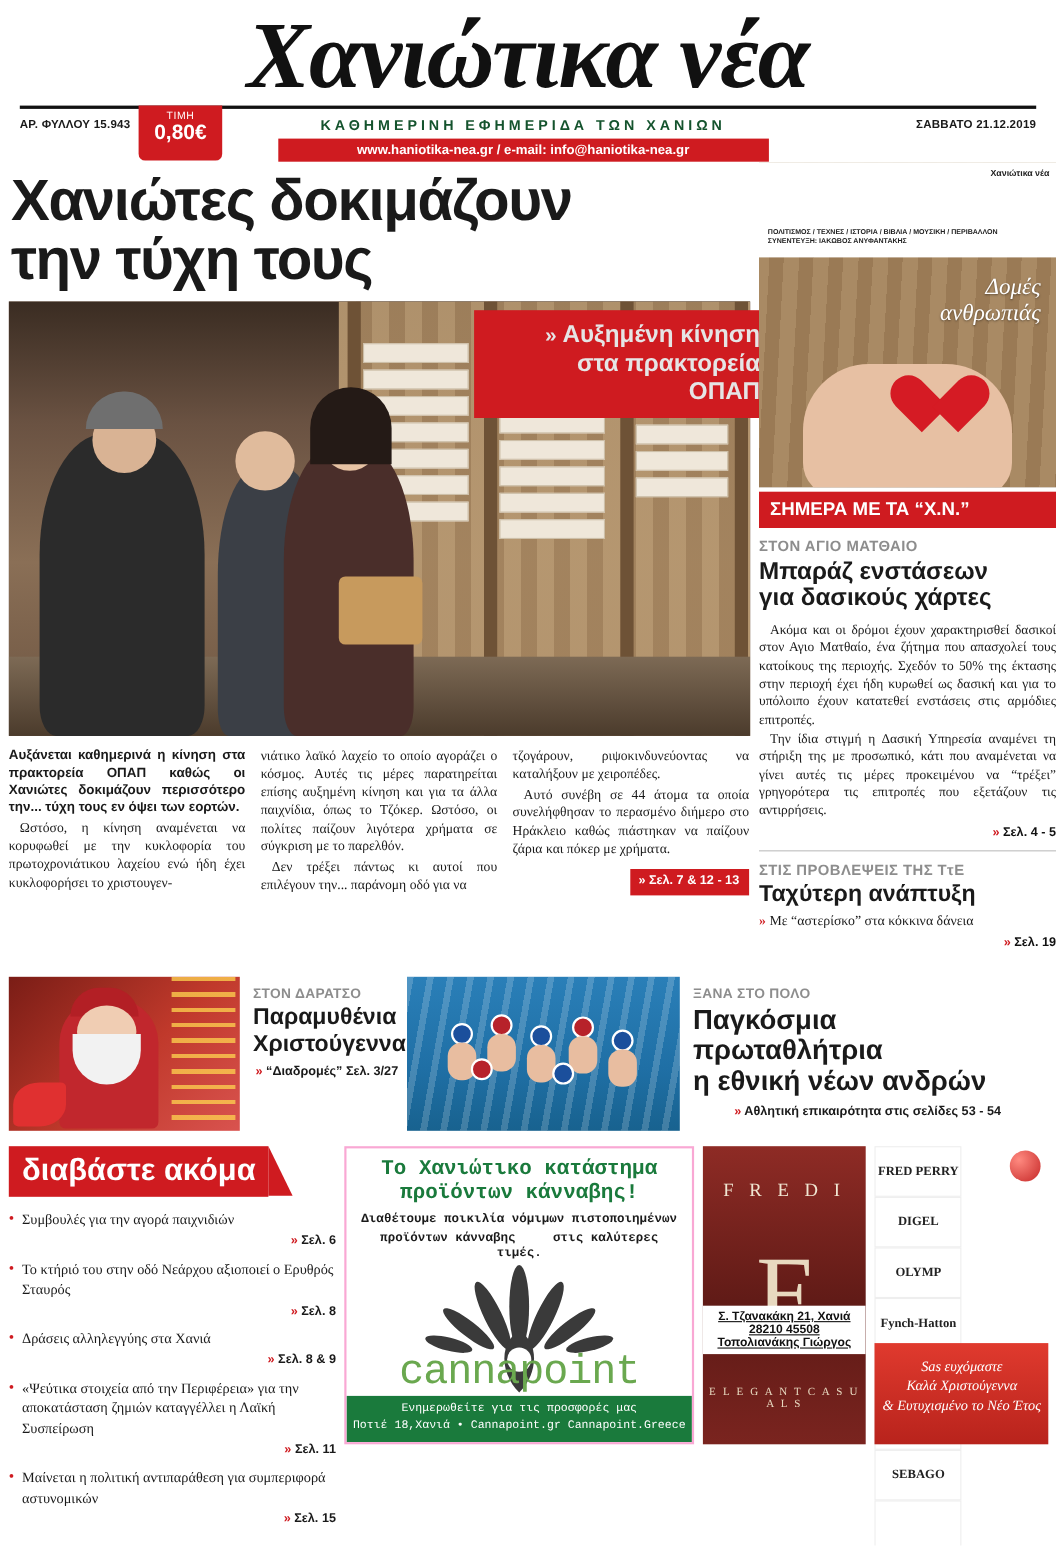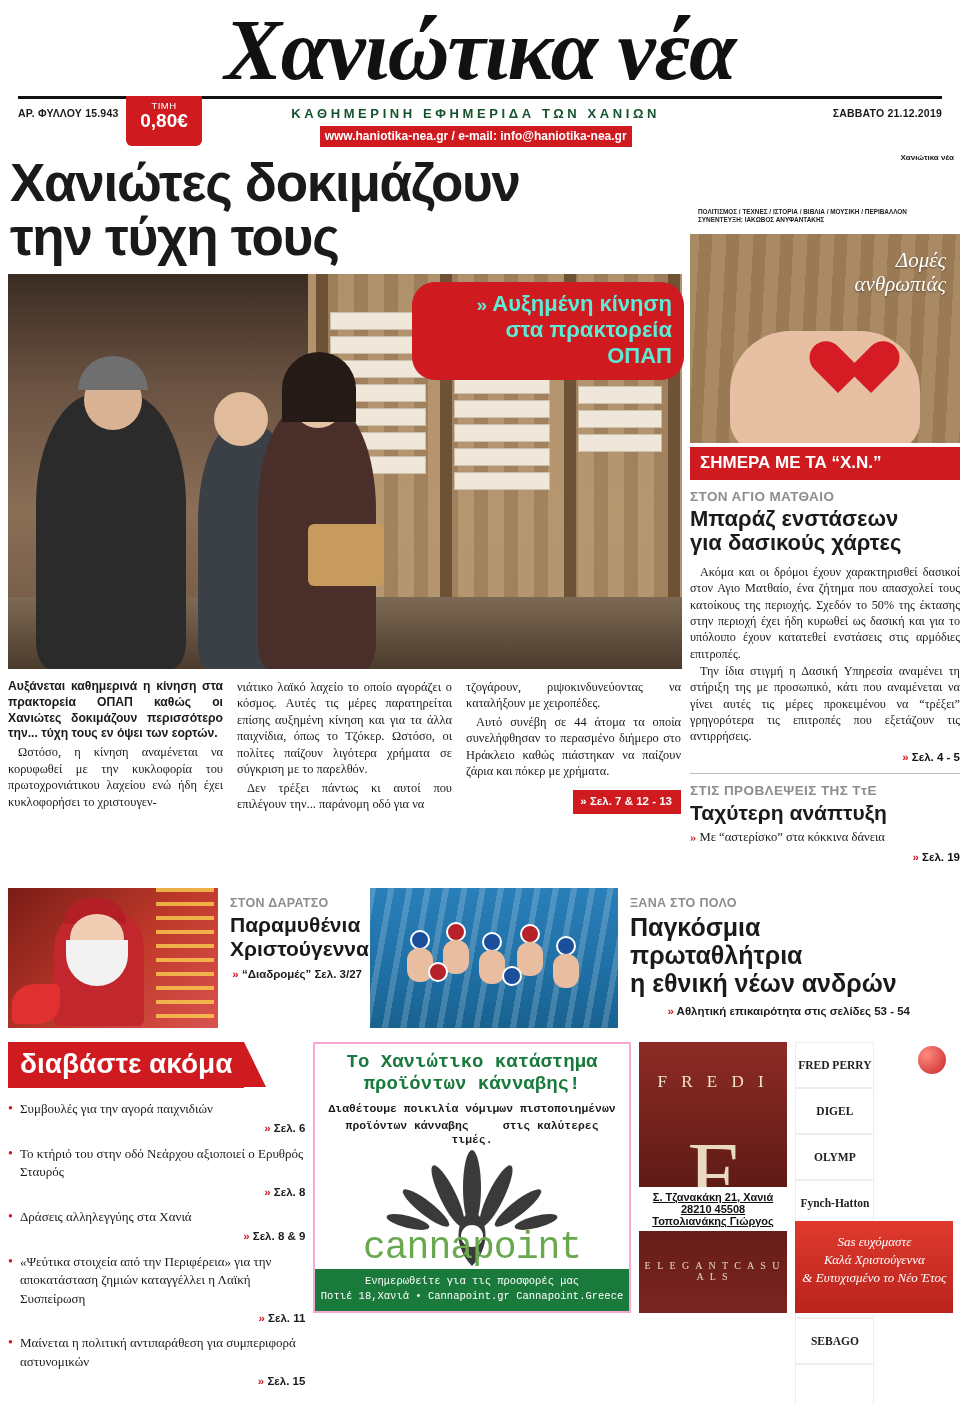--- a/index.html
+++ b/index.html
@@ -43,21 +43,21 @@
     font-size: 13px; font-weight: bold; letter-spacing: 3.6px; color: #14532d;
     padding-top: 2px;
   }
   .weblinebar {
     margin: 5px auto 0 auto;
     background: #cf1b20;
     color: #fff;
     font-size: 12px;
     font-weight: bold;
     padding: 3px 0 4px 0;
-    width: 312px;
+    width: 446px;
   }
   .price-badge {
     position: absolute;
     left: 108px; top: -3px;
     width: 76px; height: 50px;
     background: #cf1b20;
     color: #fff;
     text-align: center;
     border-radius: 0 0 6px 6px;
   }
@@ -75,27 +75,26 @@
     letter-spacing: .2px;
   }
   .headline {
     font-size: 53px; font-weight: bold; line-height: 1.02;
     letter-spacing: -1.3px;
     padding: 8px 0 4px 2px;
   }
   .headline .l2 { display: block; }
   .sub-callout {
     position: absolute;
-    left: 404px; top: 134px;
+    left: 423px; top: 134px;
     width: 272px;
-    background: #cf1b20; color: #5eead4;
+    background: #cf1b20; color: #e5e5e5;
     font-size: 22px; font-weight: bold; line-height: 1.18;
     padding: 9px 12px 11px 12px;
     text-align: right;
-    border-radius: 23px;
   }
   .sub-callout .arrows { font-size: 19px; }
 
   
   .photo-main {
     position: relative;
     width: 674px; height: 395px;
     margin-top: 6px;
     overflow: hidden;
     background: #6d5647;

